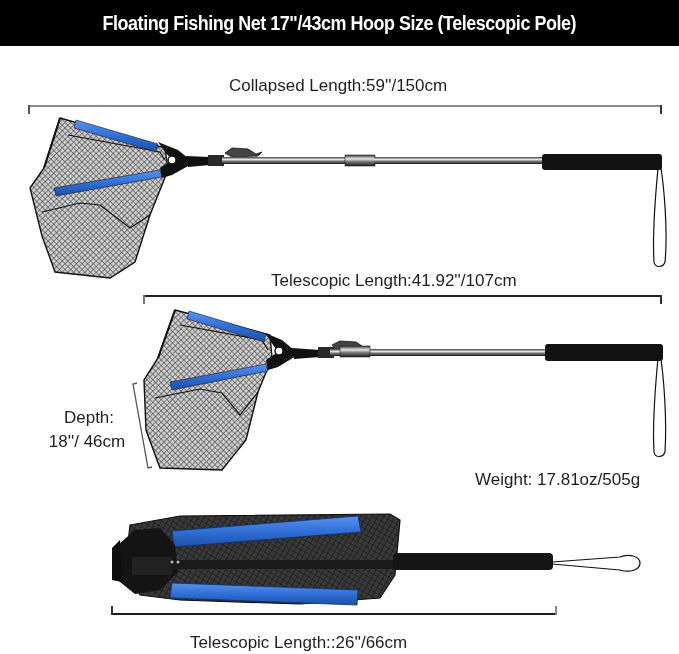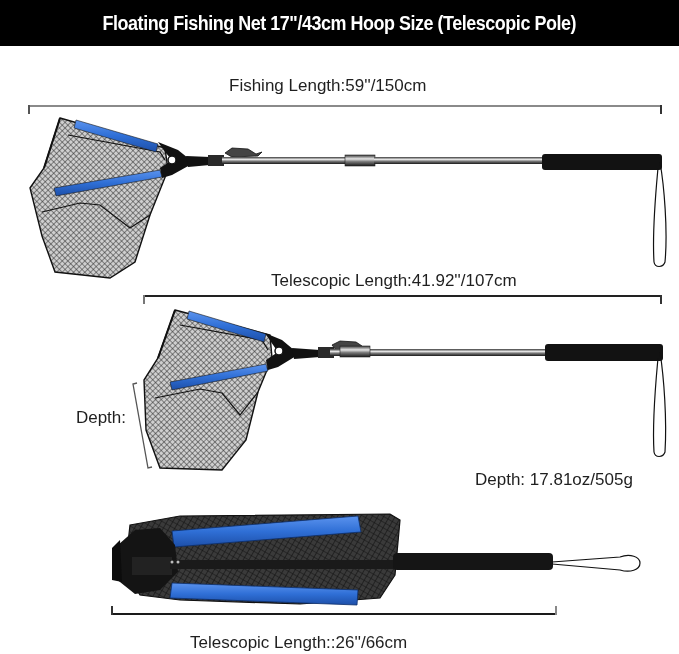--- a/index.html
+++ b/index.html
@@ -32,39 +32,40 @@
 
     svg.product { position: absolute; left: 0; top: 0; }
   </style>
 </head>
 <body>
 
 <div class="title-bar">
   <span>Floating Fishing Net 17"/43cm Hoop Size (Telescopic Pole)</span>
 </div>
 
-<div class="label" style="left:229px; top:76px;">Fishing Length:59''/150cm</div>
+<div class="label" style="left:229px; top:76px;">Collapsed Length:59''/150cm</div>
 <div class="bracket" style="left:28px; top:105px; width:634px; height:10px;">
   <div class="line" style="background:#8a8a8a;"></div>
   <div class="tick-l" style="background:#555;"></div>
   <div class="tick-r" style="background:#333;"></div>
 </div>
 
 <div class="label" style="left:271px; top:271px;">Telescopic Length:41.92''/107cm</div>
 <div class="bracket" style="left:143px; top:295px; width:519px; height:10px;">
   <div class="line" style="background:#222;"></div>
   <div class="tick-l" style="background:#777;"></div>
   <div class="tick-r" style="background:#333;"></div>
 </div>
 
-<div class="label" style="left:52px; top:406px; line-height:24px; text-align:right; width:74px;">
+<div class="label" style="left:52px; top:406px; line-height:24px; text-align:center; width:74px;">
   <div>Depth:</div>
+  <div style="margin-left:-4px;">18''/ 46cm</div>
 </div>
 
-<div class="label" style="left:475px; top:470px;">Depth: 17.81oz/505g</div>
+<div class="label" style="left:475px; top:470px;">Weight: 17.81oz/505g</div>
 
 <div class="bracket down" style="left:111px; top:605px; width:446px; height:10px;">
   <div class="line" style="background:#1a1a1a;"></div>
   <div class="tick-l" style="background:#333;"></div>
   <div class="tick-r" style="background:#888;"></div>
 </div>
 <div class="label" style="left:190px; top:633px;">Telescopic Length::26''/66cm</div>
 
 <svg class="product" width="679" height="654" viewBox="0 0 679 654">
   <defs>

